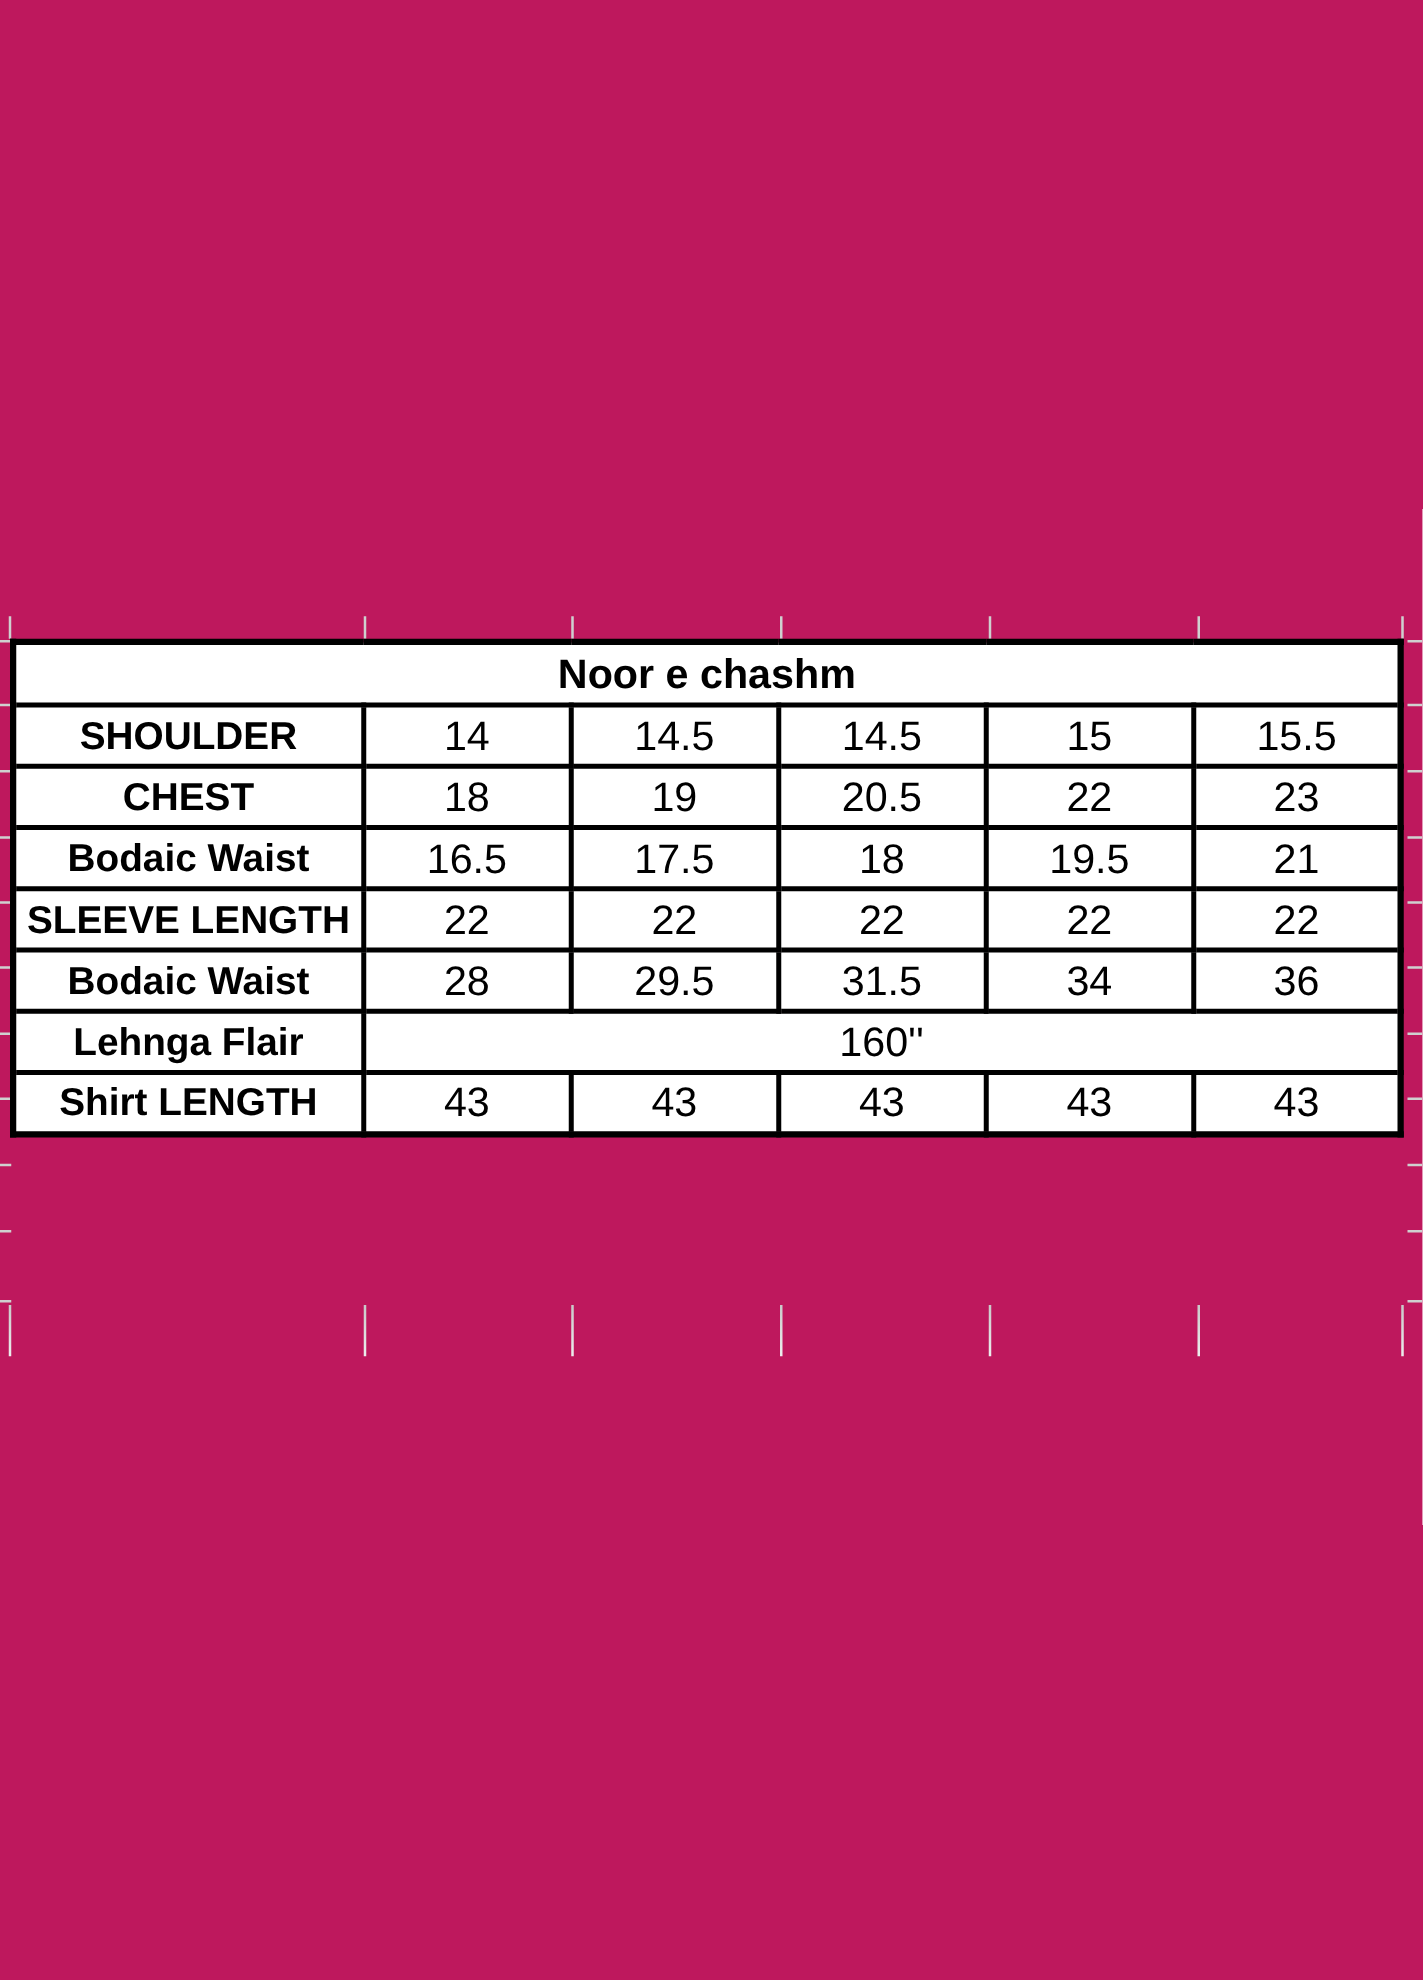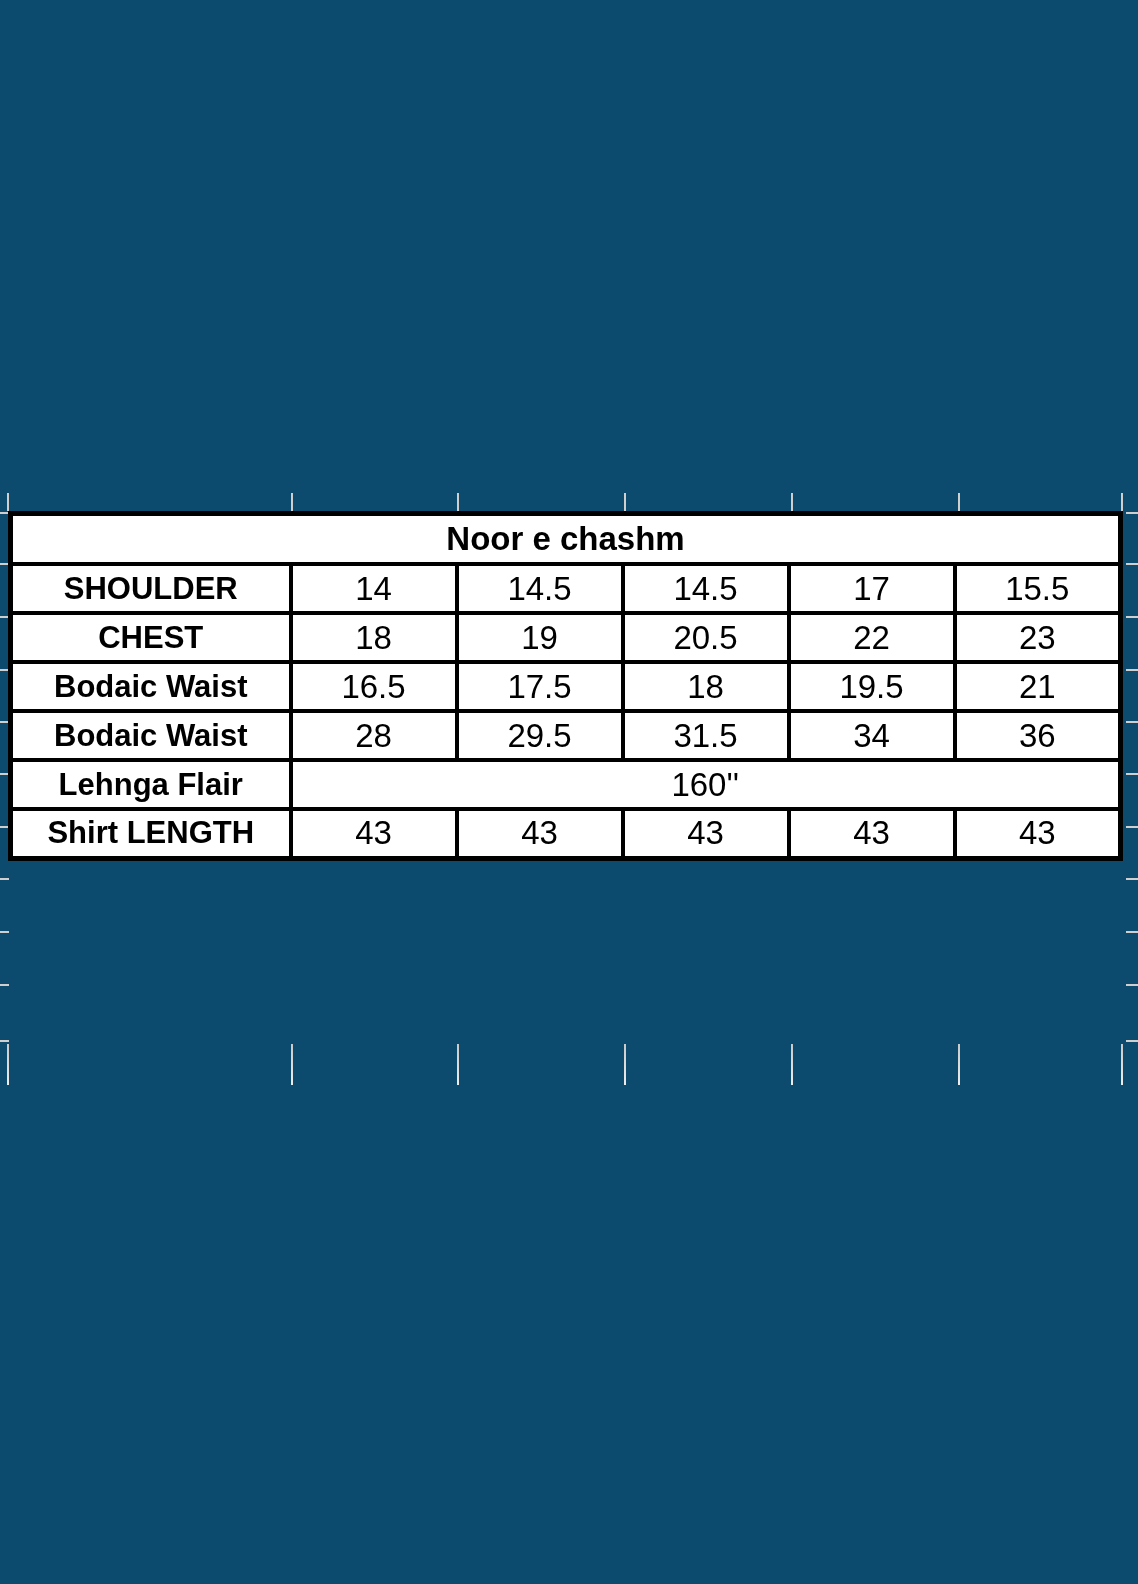--- a/index.html
+++ b/index.html
@@ -4,21 +4,21 @@
 <style>
   html, body {
     margin: 0;
     padding: 0;
     background: #ffffff;
   }
   .canvas {
     position: relative;
     width: 1138px;
     height: 1584px;
-    background: #0c4a6e;
+    background: #be185d;
     overflow: hidden;
     font-family: "Liberation Sans", sans-serif;
   }
   
   .gridline {
     position: absolute;
     background: #cfcfcf;
   }
   .gridline.v-top { width: 2px; height: 18px; }
   .gridline.v-bottom {
@@ -117,21 +117,21 @@
     <tbody>
       <tr class="title-row">
         <td colspan="6">Noor e chashm</td>
       </tr>
 
       <tr class="data-row">
         <th class="row-label">SHOULDER</th>
         <td class="val-cell">14</td>
         <td class="val-cell">14.5</td>
         <td class="val-cell">14.5</td>
-        <td class="val-cell">17</td>
+        <td class="val-cell">15</td>
         <td class="val-cell">15.5</td>
       </tr>
 
       <tr class="data-row">
         <th class="row-label">CHEST</th>
         <td class="val-cell">18</td>
         <td class="val-cell">19</td>
         <td class="val-cell">20.5</td>
         <td class="val-cell">22</td>
         <td class="val-cell">23</td>
@@ -139,20 +139,28 @@
 
       <tr class="data-row">
         <th class="row-label">Bodaic Waist</th>
         <td class="val-cell">16.5</td>
         <td class="val-cell">17.5</td>
         <td class="val-cell">18</td>
         <td class="val-cell">19.5</td>
         <td class="val-cell">21</td>
       </tr>
 
+      <tr class="data-row">
+        <th class="row-label">SLEEVE LENGTH</th>
+        <td class="val-cell">22</td>
+        <td class="val-cell">22</td>
+        <td class="val-cell">22</td>
+        <td class="val-cell">22</td>
+        <td class="val-cell">22</td>
+      </tr>
 
       <tr class="data-row">
         <th class="row-label">Bodaic Waist</th>
         <td class="val-cell">28</td>
         <td class="val-cell">29.5</td>
         <td class="val-cell">31.5</td>
         <td class="val-cell">34</td>
         <td class="val-cell">36</td>
       </tr>
 

